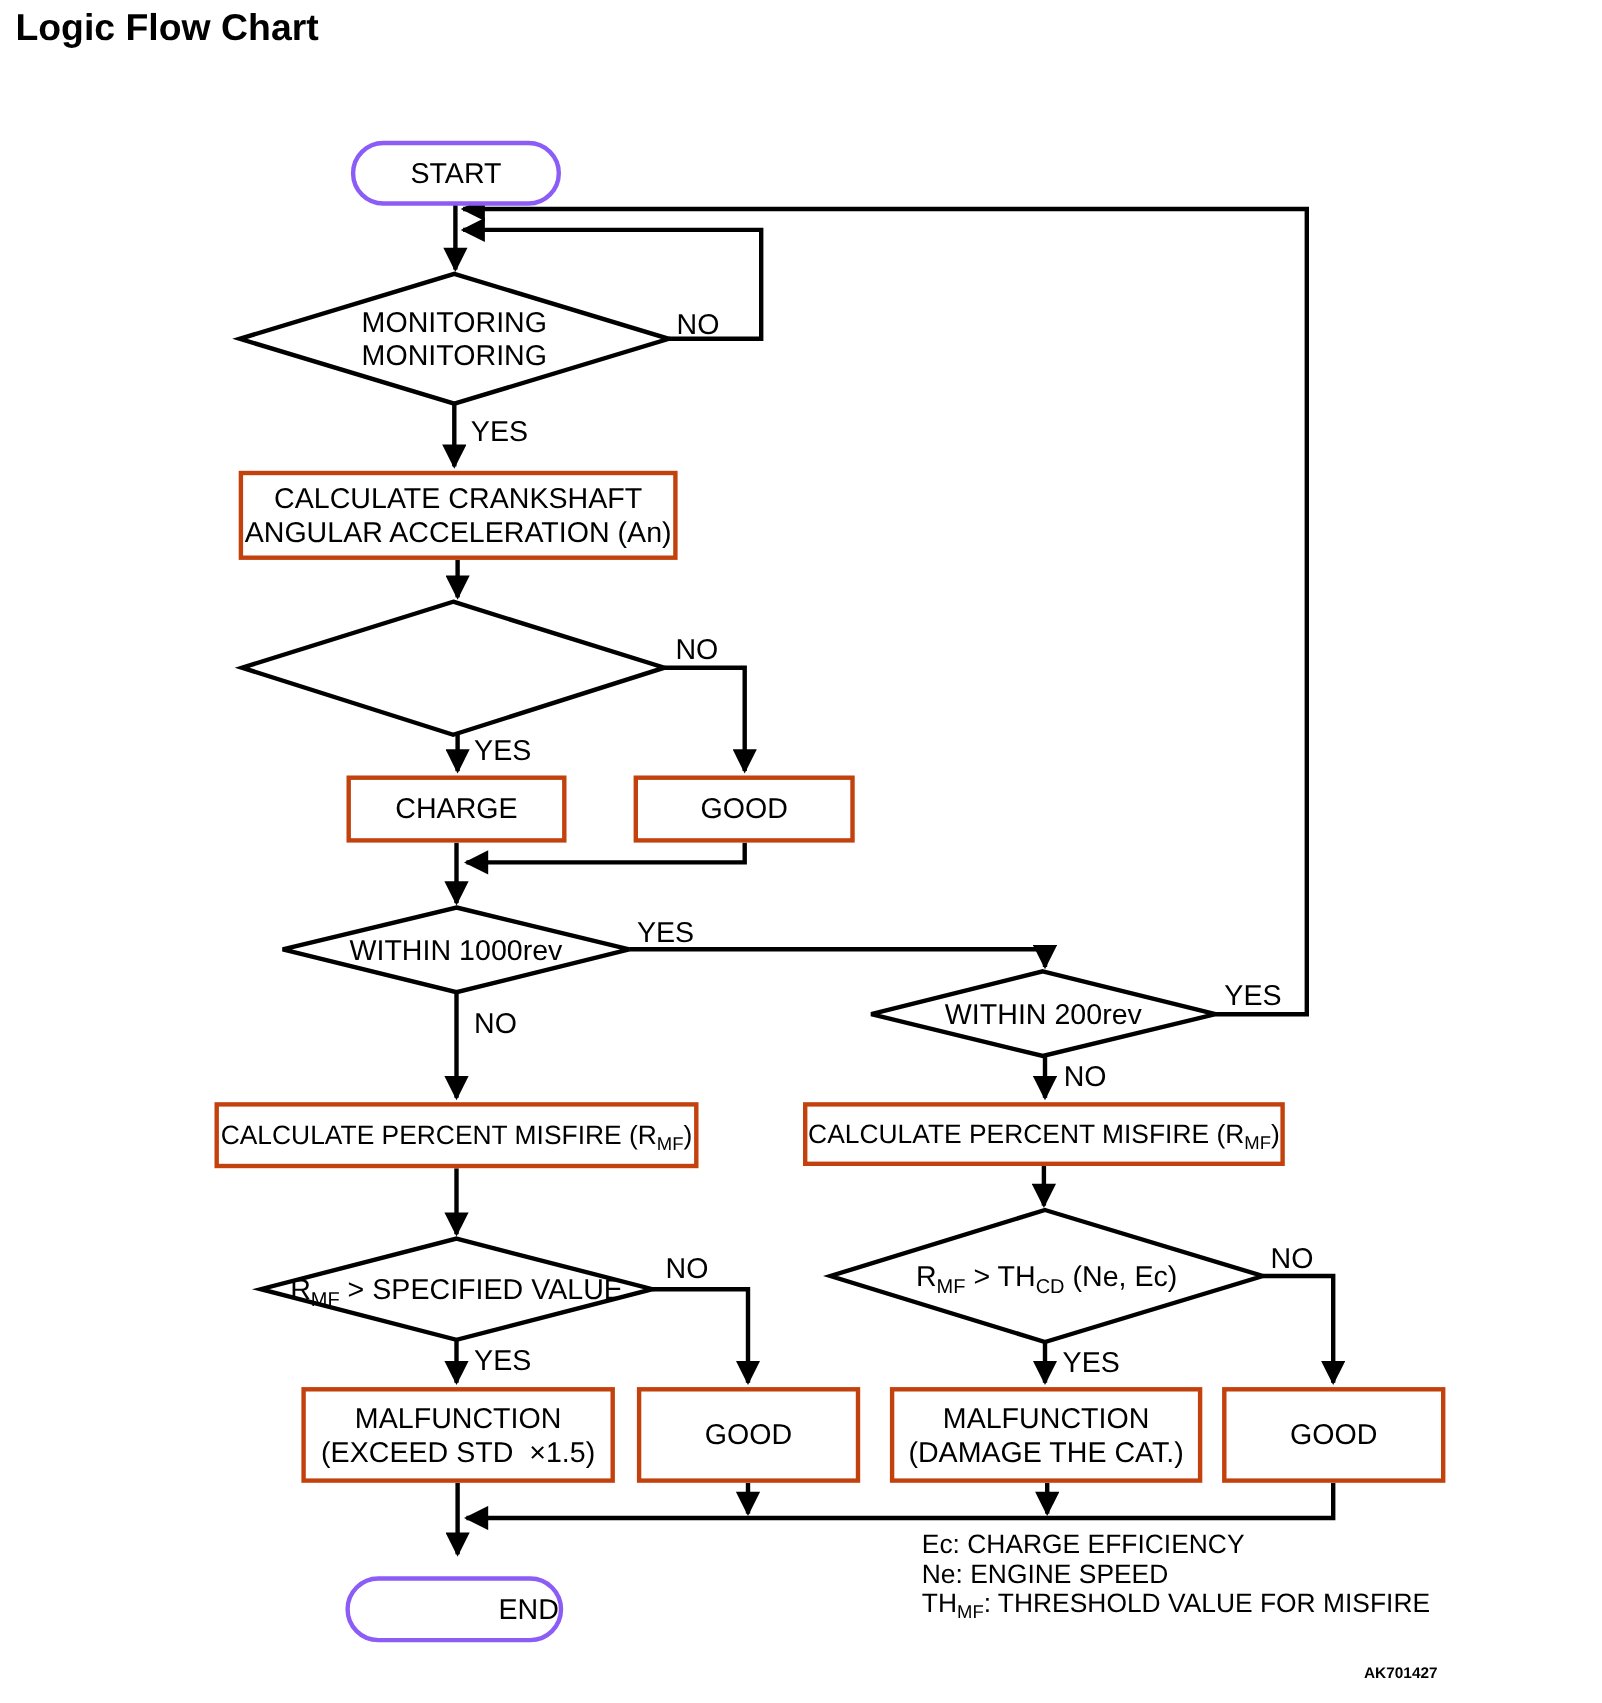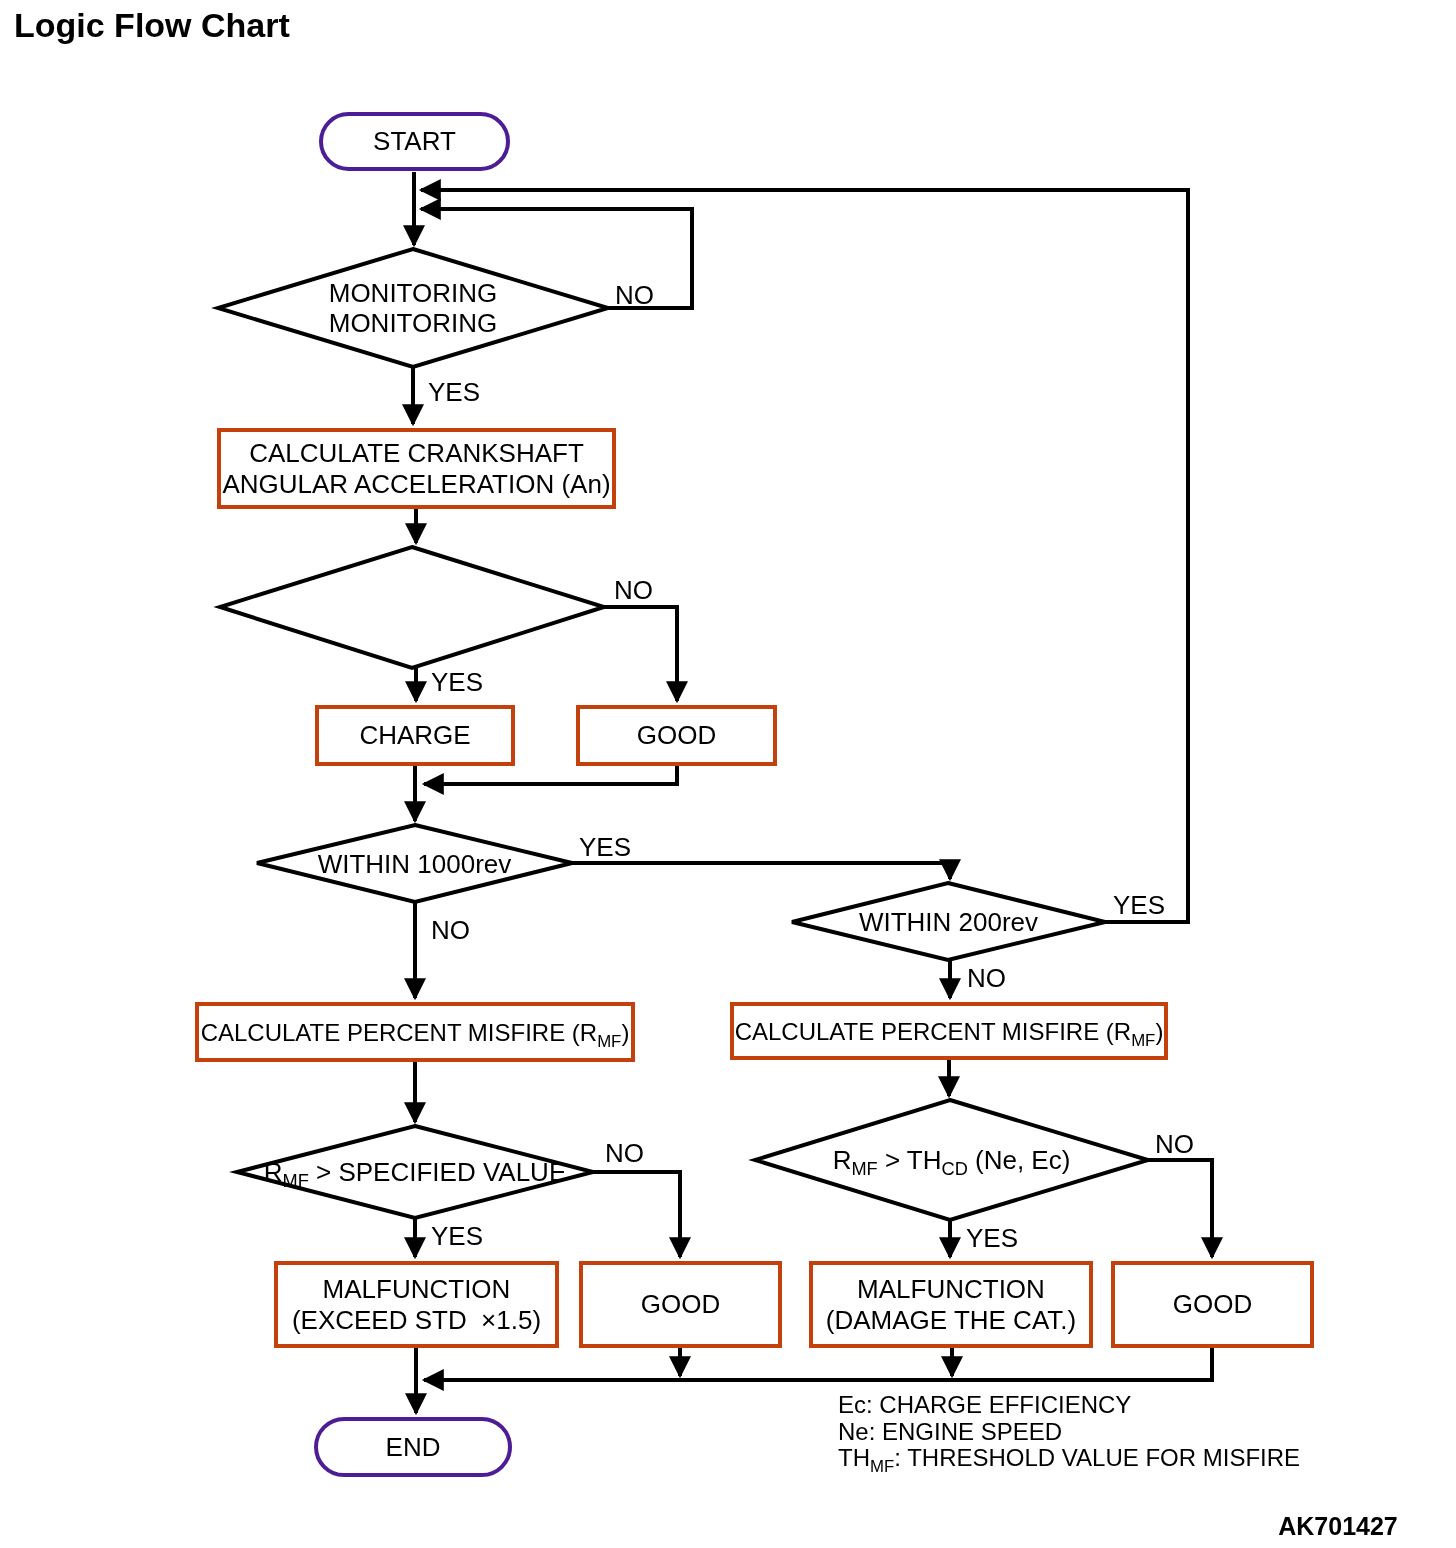--- a/index.html
+++ b/index.html
@@ -4,29 +4,29 @@
 <style>
   html,body{margin:0;padding:0;background:#ffffff;}
   body{width:1456px;height:1548px;position:relative;font-family:"Liberation Sans","DejaVu Sans",sans-serif;color:#000;}
   .stage{position:absolute;left:0;top:0;width:1316px;height:1548px;}
   svg.layer{position:absolute;left:0;top:0;}
   .title{position:absolute;left:14px;top:6px;font-size:34px;font-weight:bold;letter-spacing:0px;white-space:pre;}
   .node{position:absolute;display:flex;align-items:center;justify-content:center;text-align:center;
         box-sizing:border-box;background:#fff;font-size:26px;line-height:31px;}
   .node span,.node sub,.elabel,.legend-line span,.legend-line sub{white-space:pre;}
   .rect{border:4px solid #c2410c;justify-content:center;}
-  .stadium{border:4px solid #4c1d95;border-radius:32px;}
+  .stadium{border:4px solid #8b5cf6;border-radius:32px;margin-top:16px;}
   .dtext{position:absolute;display:flex;align-items:center;justify-content:center;text-align:center;
          font-size:26px;line-height:30px;background:transparent;}
   .calcfs{font-size:24px;}
   .elabel{position:absolute;font-size:26px;line-height:26px;}
   .legend{position:absolute;left:838px;top:1392px;font-size:24px;line-height:26.5px;}
   .legend-line{white-space:pre;}
   sub{font-size:0.7em;line-height:0;}
-  .figid{position:absolute;left:1240px;top:1512px;width:196px;text-align:center;font-size:25px;font-weight:bold;}
+  .figid{position:absolute;left:1240px;top:1512px;width:196px;text-align:left;font-size:14px;font-weight:bold;}
   .stack{display:block;}
 </style>
 </head>
 <body>
 
 <div class="stage">
 
   <div class="title">Logic Flow Chart</div>
 
   <svg class="layer" width="1456" height="1548" viewBox="0 0 1456 1548">
@@ -126,21 +126,21 @@
   </div>
 
   <div class="node rect" style="left:809px;top:1261px;width:284px;height:87px;">
     <span><span class="stack">MALFUNCTION</span><span class="stack">(DAMAGE THE CAT.)</span></span>
   </div>
 
   <div class="node rect" style="left:1111px;top:1261px;width:203px;height:87px;">
     <span>GOOD</span>
   </div>
 
-  <div class="node stadium" style="left:314px;top:1417px;width:198px;height:60px;">
+  <div class="node stadium" style="left:314px;top:1417px;width:198px;height:60px;justify-content:flex-end;">
     <span>END</span>
   </div>
 
   <div class="elabel" style="left:615px;top:282px;">NO</div>
   <div class="elabel" style="left:428px;top:379px;">YES</div>
   <div class="elabel" style="left:614px;top:577px;">NO</div>
   <div class="elabel" style="left:431px;top:669px;">YES</div>
   <div class="elabel" style="left:579px;top:834px;">YES</div>
   <div class="elabel" style="left:431px;top:917px;">NO</div>
   <div class="elabel" style="left:1113px;top:892px;">YES</div>

